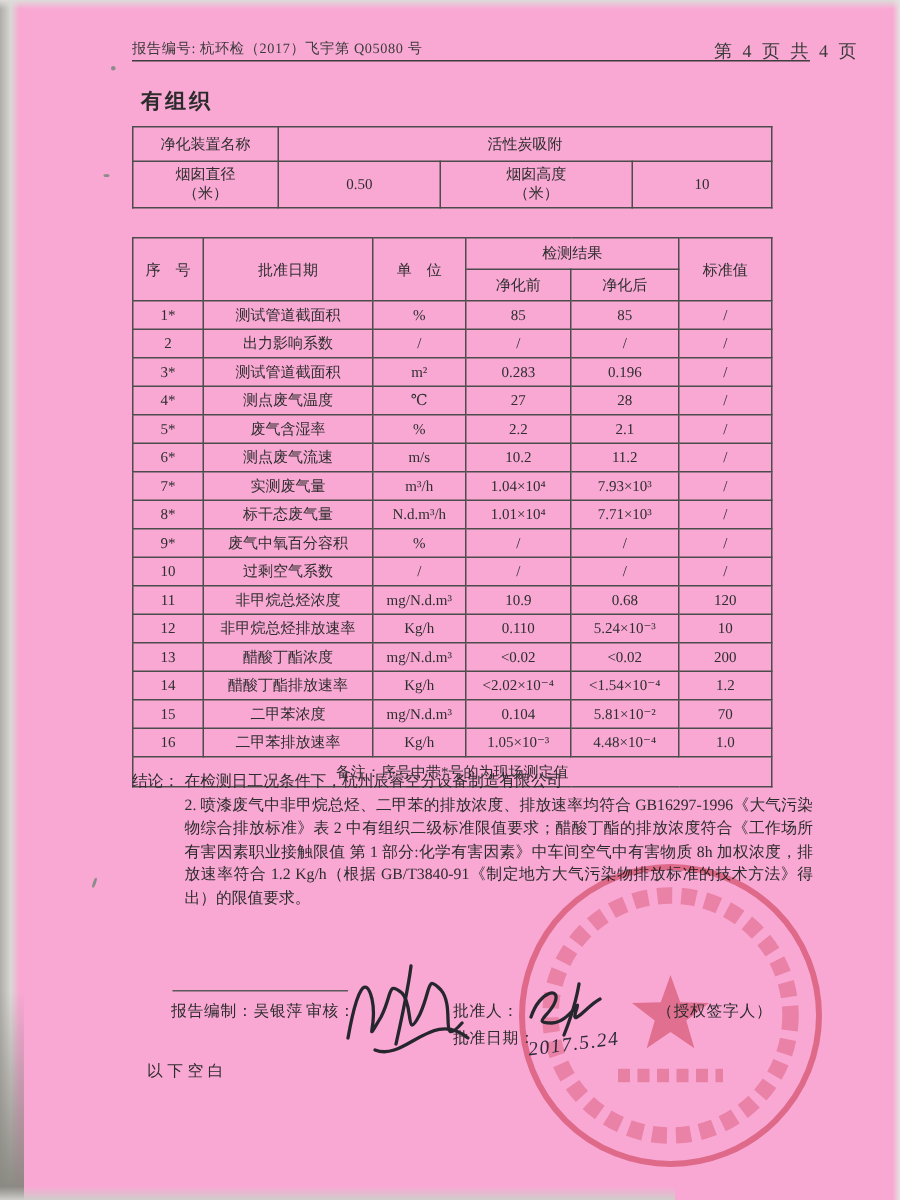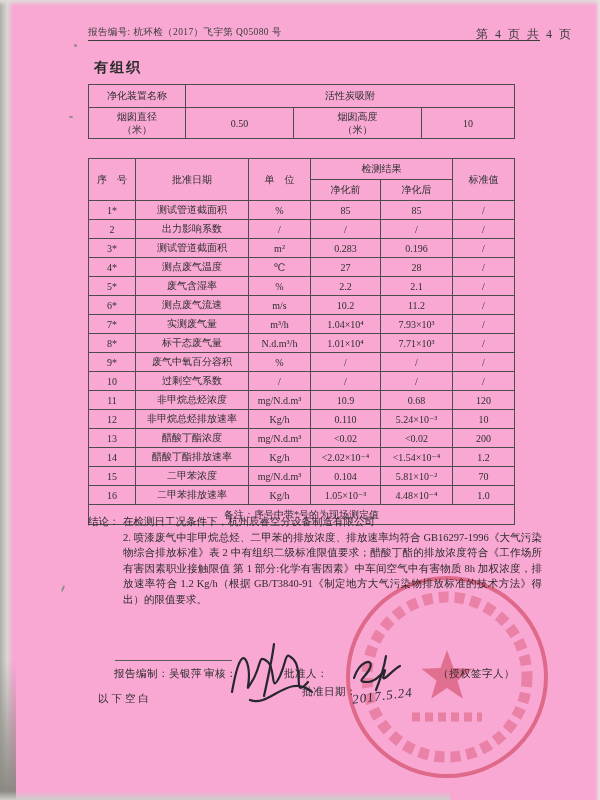--- a/index.html
+++ b/index.html
@@ -286,20 +286,20 @@
   <svg class="sig-svg" style="left:346px;top:652px;" width="62" height="42" viewBox="0 0 62 42">
     <g fill="none" stroke="#26262e" stroke-width="2.2" stroke-linecap="round">
       <path d="M8,26 C14,8 28,6 24,16 C20,26 8,30 22,30 C34,30 42,10 38,22 C34,34 46,18 54,14"></path>
       <path d="M40,4 C38,16 34,28 30,38"></path>
     </g>
   </svg>
 
   <div class="sign-rule"></div>
   <div class="signoff-text" style="left:78px;top:667px;margin-left:36px;">报告编制：吴银萍</div>
   <div class="signoff-text" style="left:204px;top:667px;">审核：</div>
-  <div class="signoff-text" style="left:284px;top:667px;">批准人：</div>
+  <div class="signoff-text" style="left:302px;top:667px;">批准人：</div>
   <div class="signoff-text" style="left:438px;top:667px;">（授权签字人）</div>
   <div class="signoff-text" style="left:302px;top:685px;">批准日期：</div>
   <div class="signoff-text hand date-hand">2017.5.24</div>
 
-  <div class="signoff-text" style="left:98px;top:692px;letter-spacing:3px;">以下空白</div>
+  <div class="signoff-text" style="left:98px;top:707px;letter-spacing:3px;">以下空白</div>
 
 </div>
 
 </body></html>

